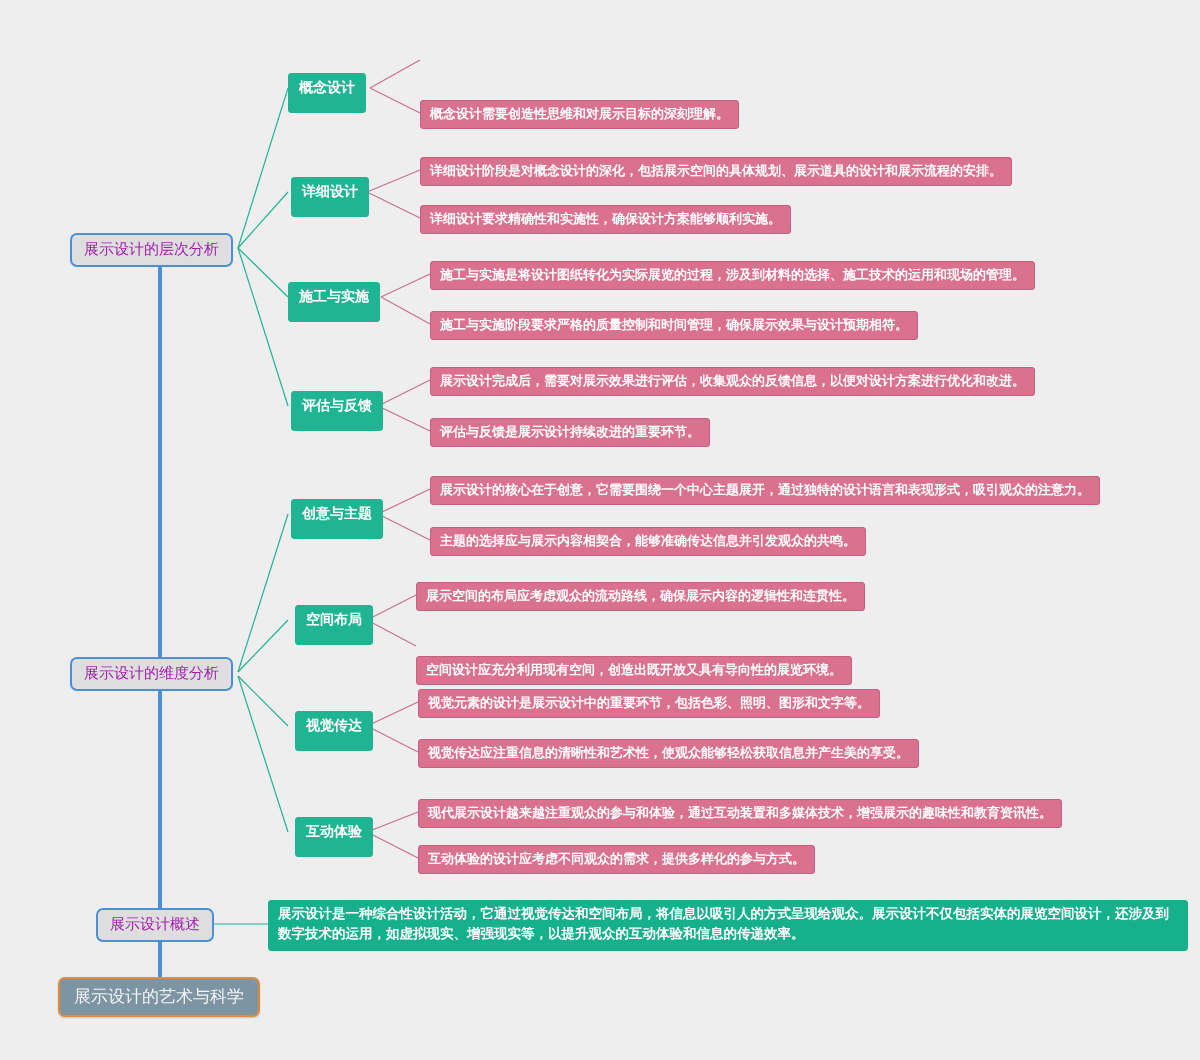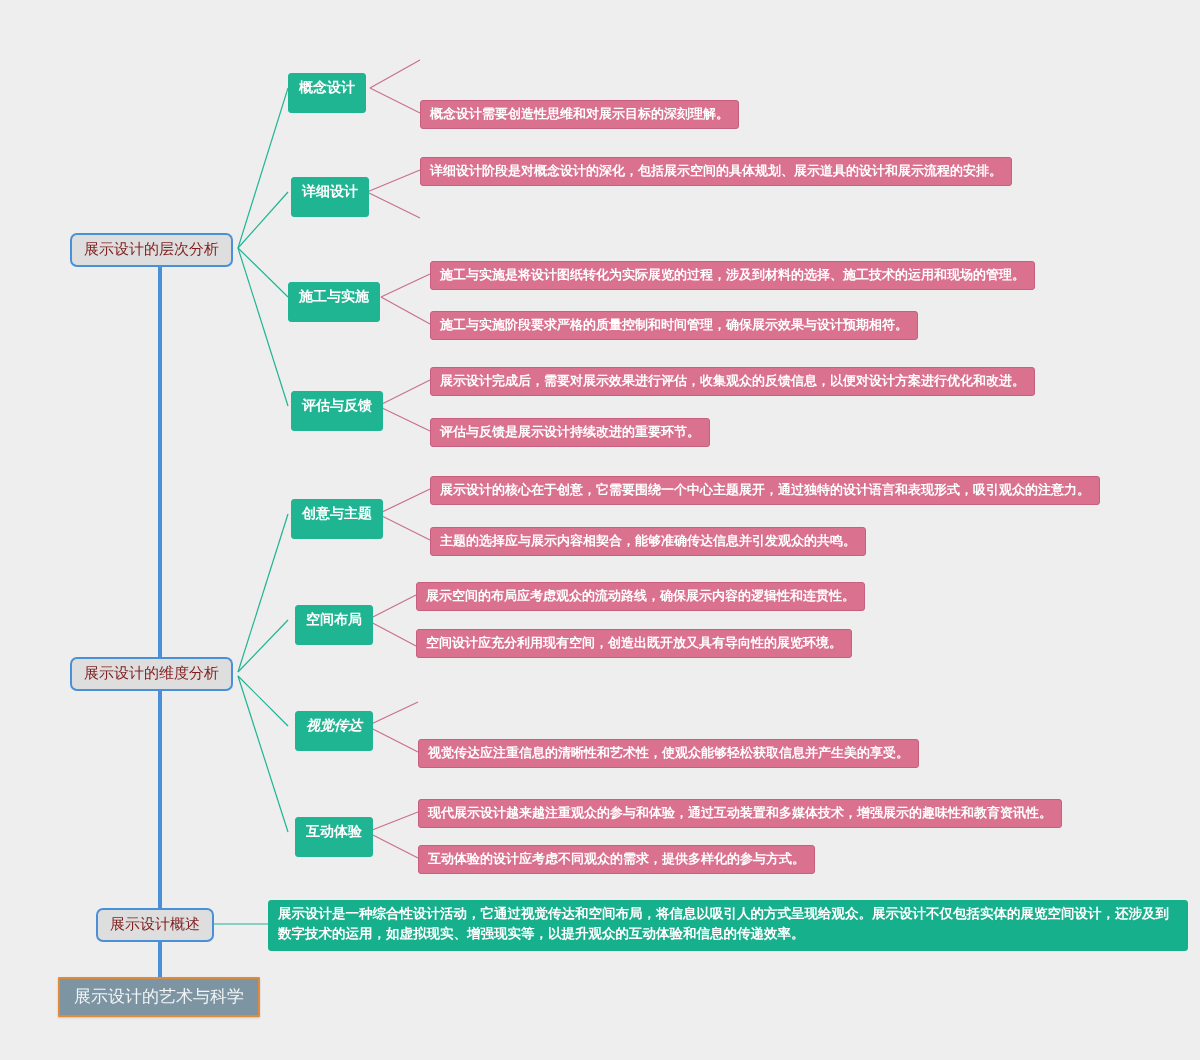--- a/index.html
+++ b/index.html
@@ -13,33 +13,33 @@
   }
   #canvas{position:absolute;left:0;top:0;width:1200px;height:1060px;}
   svg.links{position:absolute;left:0;top:0;width:1200px;height:1060px;pointer-events:none;}
 
   .node{position:absolute;box-sizing:border-box;white-space:nowrap;}
 
   
   .node.root{
     background:#7d94a3;
     border:2px solid #e08b3c;
-    border-radius:1px;
+    border-radius:7px;
     color:#f2f5f7;
     font-size:17px;
     padding:7px 14px 8px 14px;
     line-height:1.25;
     box-shadow:0 1px 2px rgba(0,0,0,.18);
   }
   
   .node.branch{
     background:#dedede;
     border:2px solid #4a90d9;
     border-radius:7px;
-    color:#7f1d1d;
+    color:#a21caf;
     font-size:15px;
     padding:5px 12px 6px 12px;
     line-height:1.25;
   }
   
   .node.topic{
     background:#1fb492;
     border:1px solid #1fb492;
     border-radius:3px;
     color:#ffffff;
@@ -129,39 +129,41 @@
   <div class="node branch" style="left:70px;top:233px;">展示设计的层次分析</div>
   <div class="node branch" style="left:70px;top:657px;">展示设计的维度分析</div>
   <div class="node branch" style="left:96px;top:908px;">展示设计概述</div>
 
   <div class="node topic" style="left:288px;top:73px;">概念设计</div>
   <div class="node topic" style="left:291px;top:177px;">详细设计</div>
   <div class="node topic" style="left:288px;top:282px;">施工与实施</div>
   <div class="node topic" style="left:291px;top:391px;">评估与反馈</div>
   <div class="node topic" style="left:291px;top:499px;">创意与主题</div>
   <div class="node topic" style="left:295px;top:605px;">空间布局</div>
-  <div class="node topic" style="left:295px;top:711px;font-style:italic;">视觉传达</div>
+  <div class="node topic" style="left:295px;top:711px;">视觉传达</div>
   <div class="node topic" style="left:295px;top:817px;">互动体验</div>
 
   <div class="node leaf" style="left:420px;top:100px;">概念设计需要创造性思维和对展示目标的深刻理解。</div>
 
   <div class="node leaf" style="left:420px;top:157px;">详细设计阶段是对概念设计的深化，包括展示空间的具体规划、展示道具的设计和展示流程的安排。</div>
+  <div class="node leaf" style="left:420px;top:205px;">详细设计要求精确性和实施性，确保设计方案能够顺利实施。</div>
 
   <div class="node leaf" style="left:430px;top:261px;">施工与实施是将设计图纸转化为实际展览的过程，涉及到材料的选择、施工技术的运用和现场的管理。</div>
   <div class="node leaf" style="left:430px;top:311px;">施工与实施阶段要求严格的质量控制和时间管理，确保展示效果与设计预期相符。</div>
 
   <div class="node leaf" style="left:430px;top:367px;">展示设计完成后，需要对展示效果进行评估，收集观众的反馈信息，以便对设计方案进行优化和改进。</div>
   <div class="node leaf" style="left:430px;top:418px;">评估与反馈是展示设计持续改进的重要环节。</div>
 
   <div class="node leaf" style="left:430px;top:476px;">展示设计的核心在于创意，它需要围绕一个中心主题展开，通过独特的设计语言和表现形式，吸引观众的注意力。</div>
   <div class="node leaf" style="left:430px;top:527px;">主题的选择应与展示内容相契合，能够准确传达信息并引发观众的共鸣。</div>
 
   <div class="node leaf" style="left:416px;top:582px;">展示空间的布局应考虑观众的流动路线，确保展示内容的逻辑性和连贯性。</div>
-  <div class="node leaf" style="left:416px;top:629px;">空间设计应充分利用现有空间，创造出既开放又具有导向性的展览环境。</div>
+  <div class="node leaf" style="left:416px;top:656px;">空间设计应充分利用现有空间，创造出既开放又具有导向性的展览环境。</div>
 
+  <div class="node leaf" style="left:418px;top:689px;">视觉元素的设计是展示设计中的重要环节，包括色彩、照明、图形和文字等。</div>
   <div class="node leaf" style="left:418px;top:739px;">视觉传达应注重信息的清晰性和艺术性，使观众能够轻松获取信息并产生美的享受。</div>
 
   <div class="node leaf" style="left:418px;top:799px;">现代展示设计越来越注重观众的参与和体验，通过互动装置和多媒体技术，增强展示的趣味性和教育资讯性。</div>
   <div class="node leaf" style="left:418px;top:845px;">互动体验的设计应考虑不同观众的需求，提供多样化的参与方式。</div>
 
   <div class="node summary" style="left:268px;top:900px;">展示设计是一种综合性设计活动，它通过视觉传达和空间布局，将信息以吸引人的方式呈现给观众。展示设计不仅包括实体的展览空间设计，还涉及到数字技术的运用，如虚拟现实、增强现实等，以提升观众的互动体验和信息的传递效率。</div>
 
 </div>
 
 </body></html>

